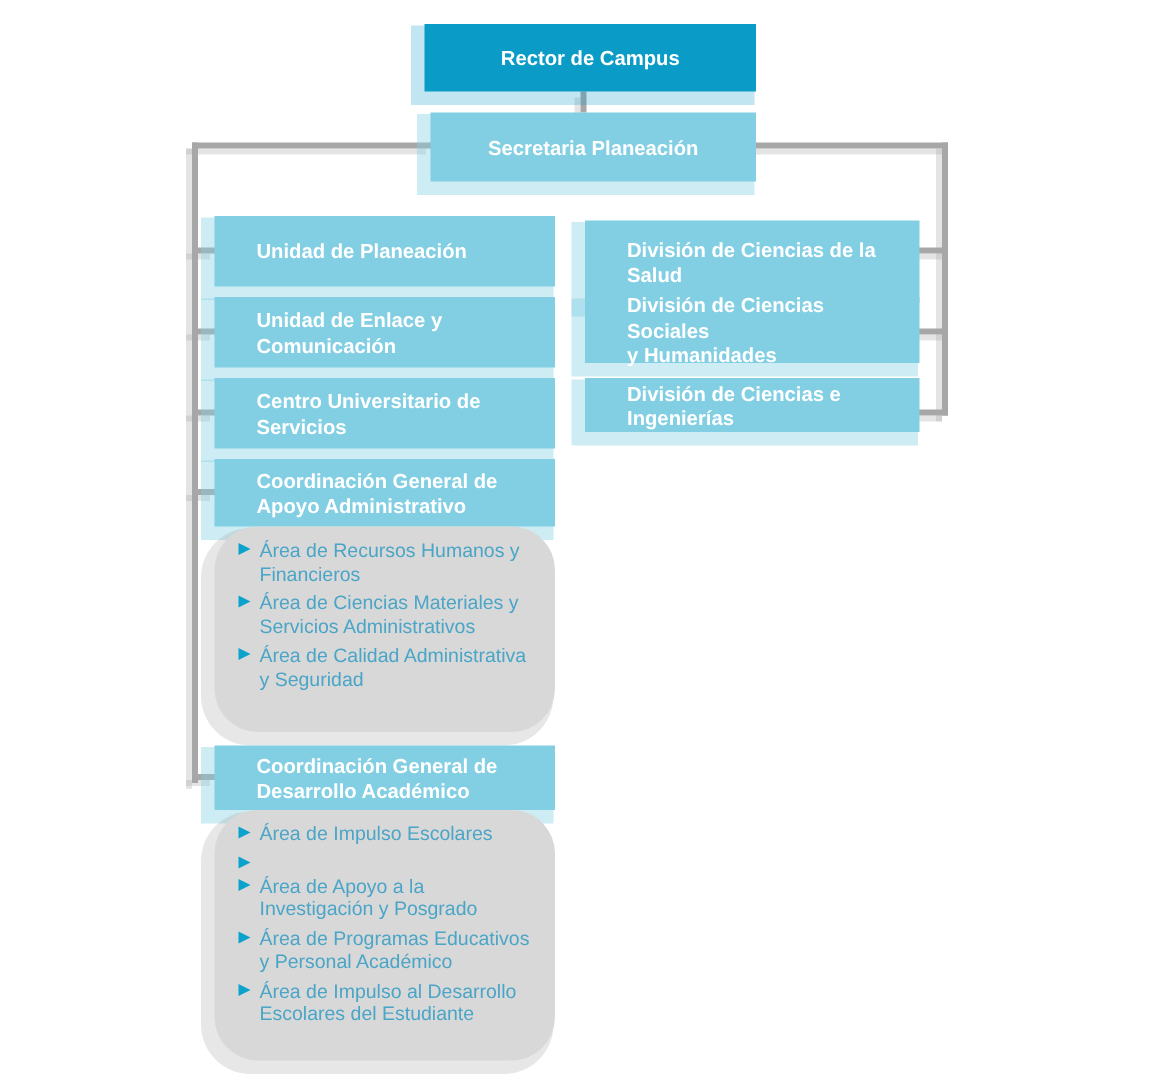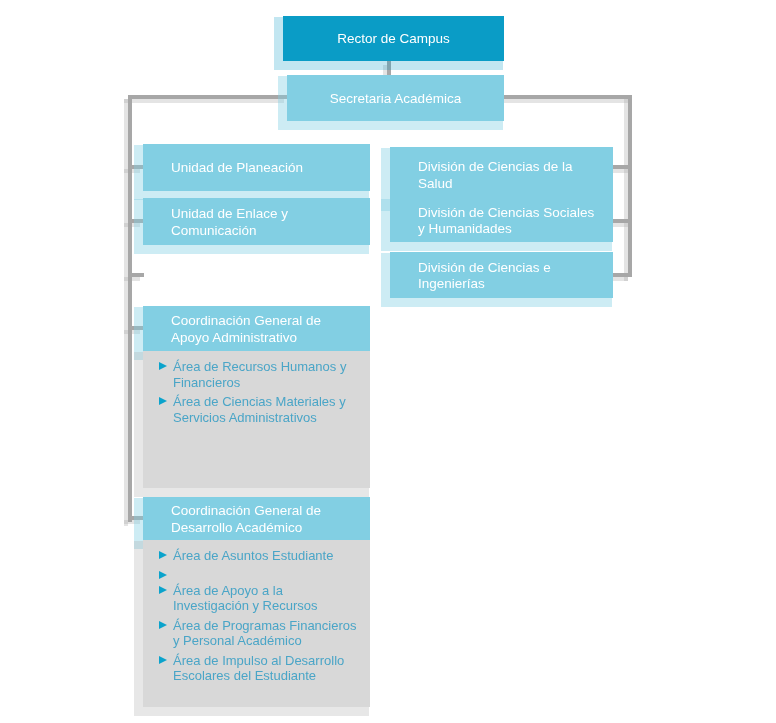--- a/index.html
+++ b/index.html
@@ -16,21 +16,21 @@
     background:#a7a7a7;
     box-shadow:-4px 4px 0 rgba(167,167,167,0.30);
   }
   
   .node{
     position:absolute;
     display:flex;align-items:center;
     box-sizing:border-box;
     padding:2px 8px 0 28px;
     color:#ffffff;
-    font-weight:400;
+    font-weight:700;
     font-size:13.5px;
     line-height:16.5px;
   }
   .node .label{white-space:pre-line;}
   .node.dark{
     background:#0a9cc6;
     box-shadow:-5px 5px 0 4px rgba(10,156,198,0.25);
   }
   .node.light{
     background:#82cfe3;
@@ -39,20 +39,21 @@
   .node.centered{
     justify-content:center;text-align:center;padding:2px 6px 0 6px;
   }
   
   .panel{
     position:absolute;
     background:#d8d8d8;
     box-shadow:-5px 5px 0 4px rgba(168,168,168,0.28);
     box-sizing:border-box;
     padding:8px 4px 0 16px;
+    border-radius:29px;
   }
   .list-item{display:flex;margin-bottom:4px;}
   .tri{
     flex:none;width:0;height:0;
     border-top:4.5px solid transparent;
     border-bottom:4.5px solid transparent;
     border-left:8px solid #0ba3cc;
     margin:3px 6px 0 0;
   }
   .item-text{
@@ -77,83 +78,92 @@
   <div class="line" style="left:503px;top:95px;width:129px;height:4px"></div>
   <div class="line" style="left:628px;top:95px;width:4px;height:182px"></div>
   <div class="line" style="left:611px;top:165px;width:21px;height:4px"></div>
   <div class="line" style="left:611px;top:219px;width:21px;height:4px"></div>
   <div class="line" style="left:611px;top:273px;width:21px;height:4px"></div>
 
   <div class="node dark centered" style="left:283px;top:16px;width:221px;height:45px">
     <span class="label">Rector de Campus</span>
   </div>
   <div class="node light centered" style="left:287px;top:75px;width:217px;height:46px">
-    <span class="label">Secretaria Académica</span>
+    <span class="label">Secretaria Planeación</span>
   </div>
 
   <div class="node light" style="left:143px;top:144px;width:227px;height:47px">
     <span class="label">Unidad de Planeación</span>
   </div>
   <div class="node light" style="left:143px;top:198px;width:227px;height:47px">
     <span class="label">Unidad de Enlace y
 Comunicación</span>
+  </div>
+  <div class="node light" style="left:143px;top:252px;width:227px;height:47px">
+    <span class="label">Centro Universitario de
+Servicios</span>
   </div>
 
   <div class="node light" style="left:143px;top:306px;width:227px;height:45px">
     <span class="label">Coordinación General de
 Apoyo Administrativo</span>
   </div>
   <div class="panel" style="left:143px;top:351px;width:227px;height:137px">
     <div class="list-item">
       <span class="tri"></span>
       <span class="item-text">Área de Recursos Humanos y
 Financieros</span>
     </div>
     <div class="list-item">
       <span class="tri"></span>
       <span class="item-text">Área de Ciencias Materiales y
 Servicios Administrativos</span>
     </div>
+    <div class="list-item">
+      <span class="tri"></span>
+      <span class="item-text">Área de Calidad Administrativa
+y Seguridad</span>
+    </div>
   </div>
 
   <div class="node light" style="left:143px;top:497px;width:227px;height:43px">
     <span class="label">Coordinación General de
 Desarrollo Académico</span>
   </div>
   <div class="panel" style="left:143px;top:540px;width:227px;height:167px">
     <div class="list-item">
       <span class="tri"></span>
-      <span class="item-text">Área de Asuntos Estudiante</span>
+      <span class="item-text">Área de Impulso Escolares</span>
     </div>
     <div class="list-item">
       <span class="tri"></span>
     </div>
     <div class="list-item">
       <span class="tri"></span>
       <span class="item-text">Área de Apoyo a la
-Investigación y Recursos</span>
+Investigación y Posgrado</span>
     </div>
     <div class="list-item">
       <span class="tri"></span>
-      <span class="item-text">Área de Programas Financieros
+      <span class="item-text">Área de Programas Educativos
 y Personal Académico</span>
     </div>
     <div class="list-item">
       <span class="tri"></span>
       <span class="item-text">Área de Impulso al Desarrollo
 Escolares del Estudiante</span>
     </div>
   </div>
 
   <div class="node light" style="left:390px;top:147px;width:223px;height:55px">
     <span class="label">División de Ciencias de la
 Salud</span>
   </div>
   <div class="node light" style="left:390px;top:198px;width:223px;height:44px">
     <span class="label">División de Ciencias Sociales
 y Humanidades</span>
   </div>
-  <div class="node light" style="left:390px;top:252px;width:223px;height:46px">
+  <div class="node light" style="left:390px;top:252px;width:223px;height:36px">
     <span class="label">División de Ciencias e
 Ingenierías</span>
   </div>
 
 </div>
 
 </body></html>

